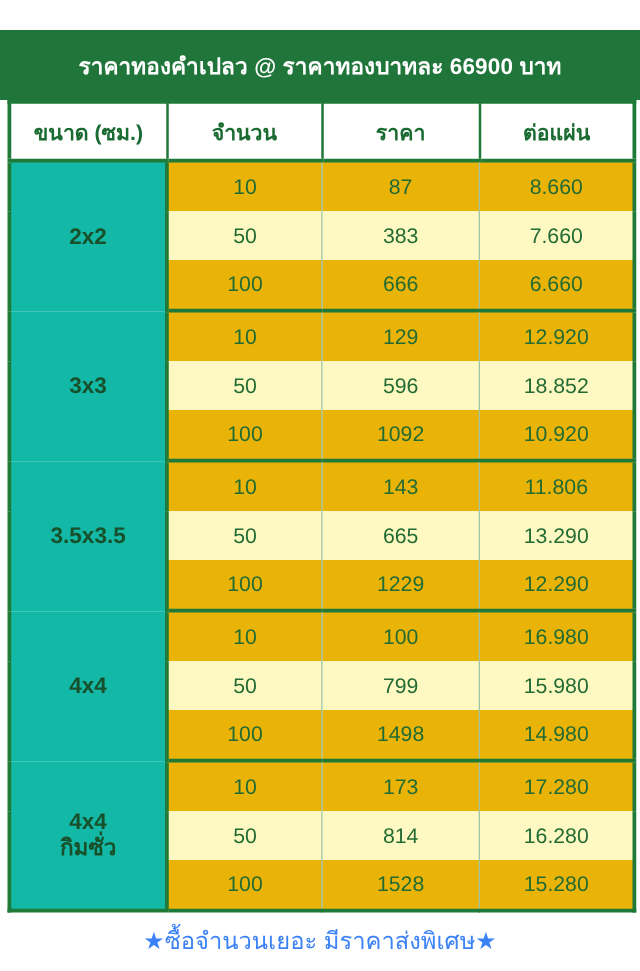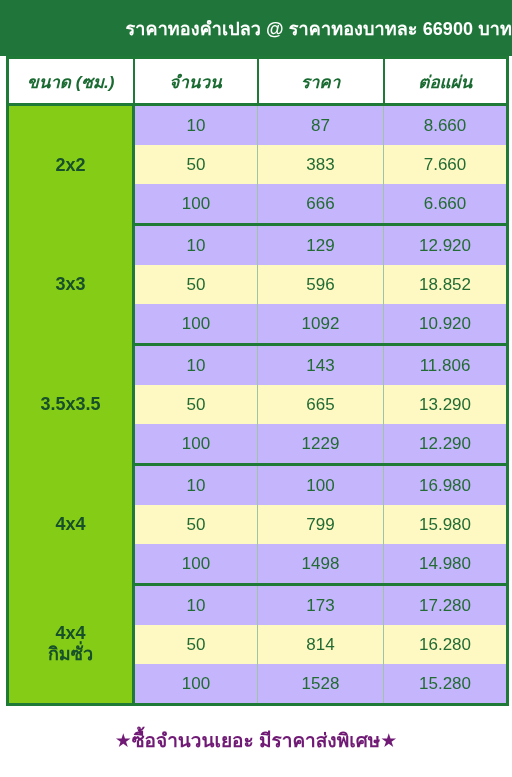--- a/index.html
+++ b/index.html
@@ -22,23 +22,24 @@
     display: flex;
     flex-direction: column;
   }
 
   
   .title-bar {
     background: #20763a;
     height: 56px;
     display: flex;
     align-items: center;
-    justify-content: flex-end;
-    padding: 0 0;
+    justify-content: center;
+    padding: 0 20px;
     box-sizing: border-box;
+    margin-top: 24px;
   }
   .title-text {
     color: #ffffff;
     font-size: 18px;
     font-weight: bold;
     letter-spacing: 0.1px;
     white-space: nowrap;
     text-align: center;
   }
 
@@ -62,63 +63,62 @@
     background: #ffffff;
     color: #1a6b32;
     font-size: 17px;
     font-weight: bold;
     height: 44px;
     border-right: 2px solid #1f7a38;
     border-bottom: 3px solid #1f7a38;
     text-align: center;
     padding: 0 2px;
     white-space: nowrap;
-    font-style: italic;
   }
   thead th:last-child { border-right: none; }
 
   tbody td {
     height: 39px;
     font-size: 17px;
     color: #226b33;
     text-align: center;
     border-right: 1px solid #9dc4a5;
     padding: 0 2px;
-    background: #c4b5fd;
+    background: #eab308;
   }
   tbody td:last-child { border-right: none; }
 
   td.size-cell {
     font-weight: bold;
     font-size: 18px;
     color: #17502a;
     border-right: 3px solid #1f7a38;
-    background: #84cc16;
+    background: #14b8a6;
     line-height: 1.18;
   }
   td.size-cell .size-line2 { display: block; }
 
   tr.alt td { background: #fef9c3; }
 
   tr.group-end td { border-bottom: 3px solid #1f7a38; }
   tbody tr:last-child td { border-bottom: none; }
 
   
   .footer {
     flex: 1;
     display: flex;
     flex-direction: column;
     align-items: center;
     justify-content: center;
     gap: 2px;
     padding-bottom: 4px;
   }
   .footer-line {
-    color: #701a75;
-    font-weight: bold;
+    color: #3b82f6;
+    font-weight: normal;
     font-size: 19px;
     text-align: left;
     white-space: nowrap;
   }
   .footer-line.line2 { font-size: 20px; }
 </style>
 </head>
 <body>
 
 <div class="poster">

